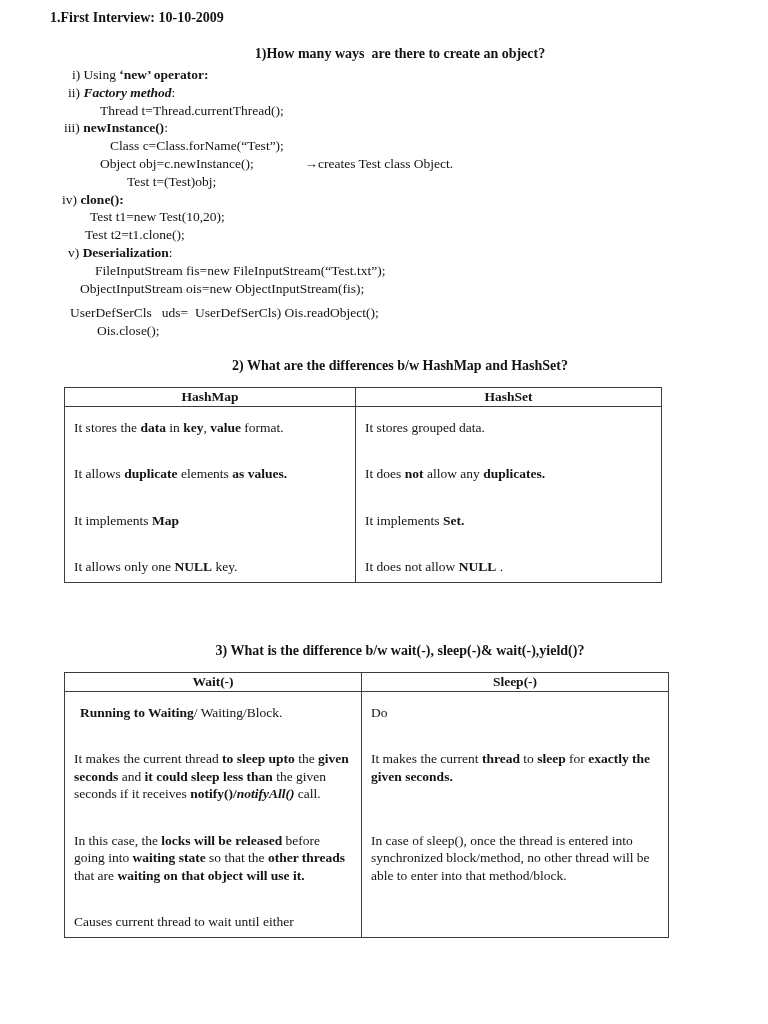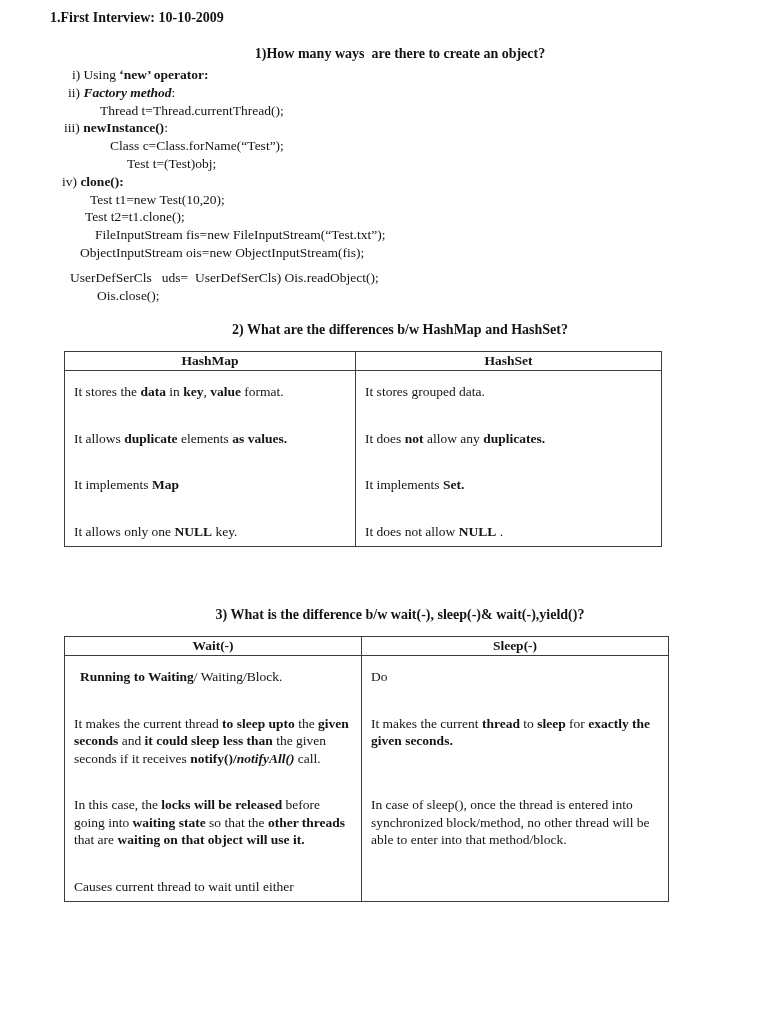--- a/index.html
+++ b/index.html
@@ -58,24 +58,26 @@
   <div class="doc-title">1.First Interview: 10-10-2009</div>
 
   <div class="heading h-q1">1)How many ways  are there to create an object?</div>
 
   <div class="codeblock">
     <div class="line" style="margin-left:72px"><span>i) Using </span><span style="font-weight: bold;">‘new’ operator:</span></div>
     <div class="line" style="margin-left:68px"><span>ii) </span><span style="font-weight: bold; font-style: italic;">Factory method</span><span>:</span></div>
     <div class="line" style="margin-left:100px"><span>Thread t=Thread.currentThread();</span></div>
     <div class="line" style="margin-left:64px"><span>iii) </span><span style="font-weight: bold;">newInstance()</span><span>:</span></div>
     <div class="line" style="margin-left:110px"><span>Class c=Class.forName(“Test”);</span></div>
+    <div class="line" style="margin-left:100px"><span>Object obj=c.newInstance();               →creates Test class Object.</span></div>
     <div class="line" style="margin-left:127px"><span>Test t=(Test)obj;</span></div>
     <div class="line" style="margin-left:62px"><span>iv) </span><span style="font-weight: bold;">clone():</span></div>
     <div class="line" style="margin-left:90px"><span>Test t1=new Test(10,20);</span></div>
     <div class="line" style="margin-left:85px"><span>Test t2=t1.clone();</span></div>
+    <div class="line" style="margin-left:68px"><span>v) </span><span style="font-weight: bold;">Deserialization</span><span>:</span></div>
     <div class="line" style="margin-left:95px"><span>FileInputStream fis=new FileInputStream(“Test.txt”);</span></div>
     <div class="line" style="margin-left:80px"><span>ObjectInputStream ois=new ObjectInputStream(fis);</span></div>
     <div class="line gap-top" style="margin-left:70px"><span>UserDefSerCls   uds=  UserDefSerCls) Ois.readObject();</span></div>
     <div class="line" style="margin-left:97px"><span>Ois.close();</span></div>
   </div>
 
   <div class="heading h-q2">2) What are the differences b/w HashMap and HashSet?</div>
 
   <table class="qtable">
     <colgroup>

